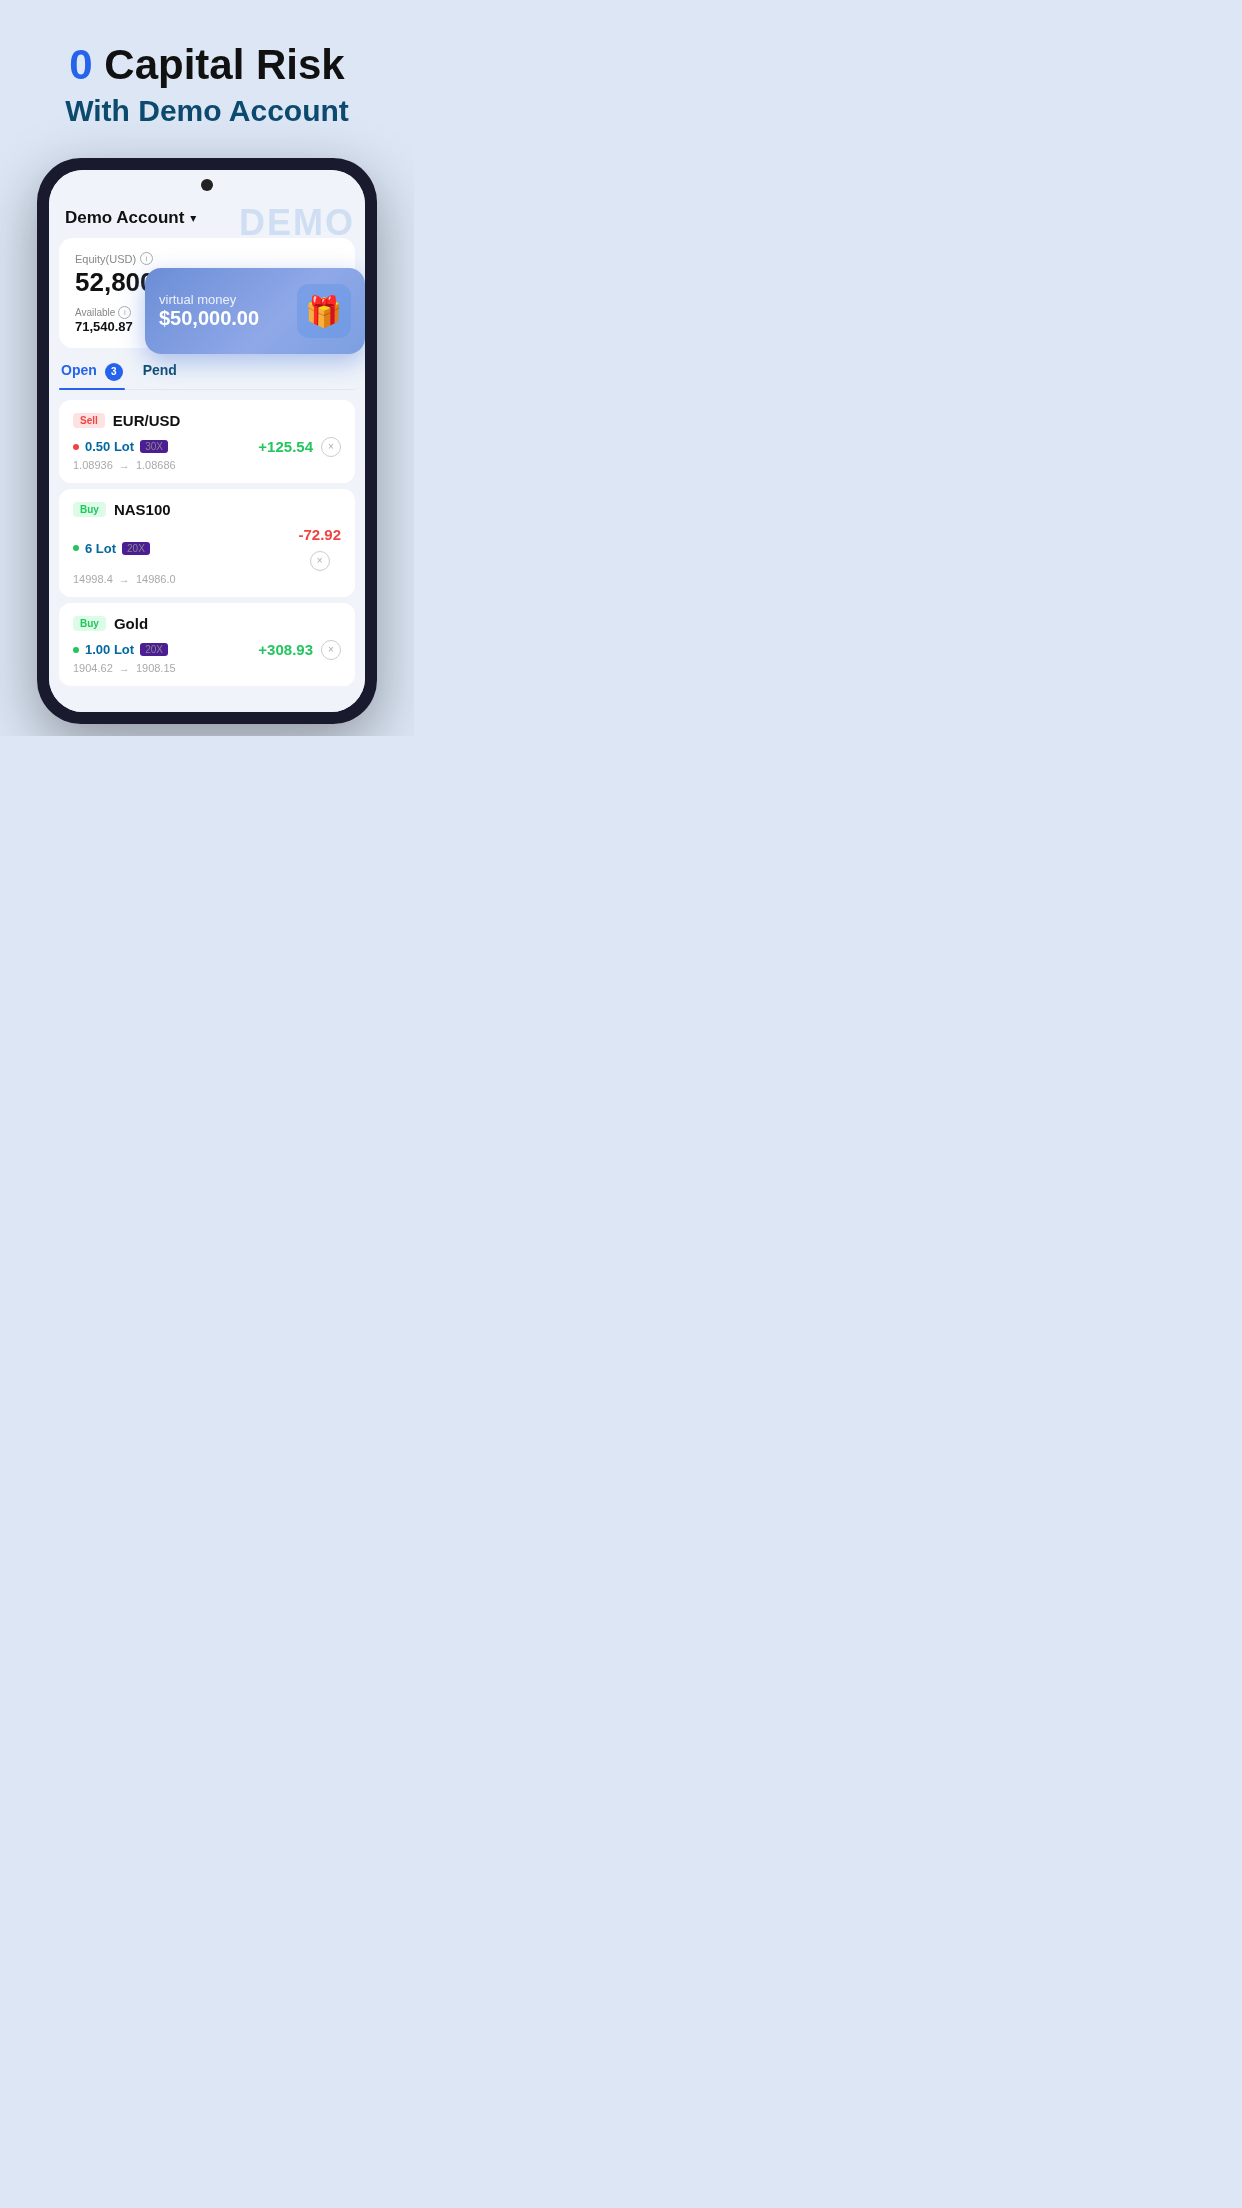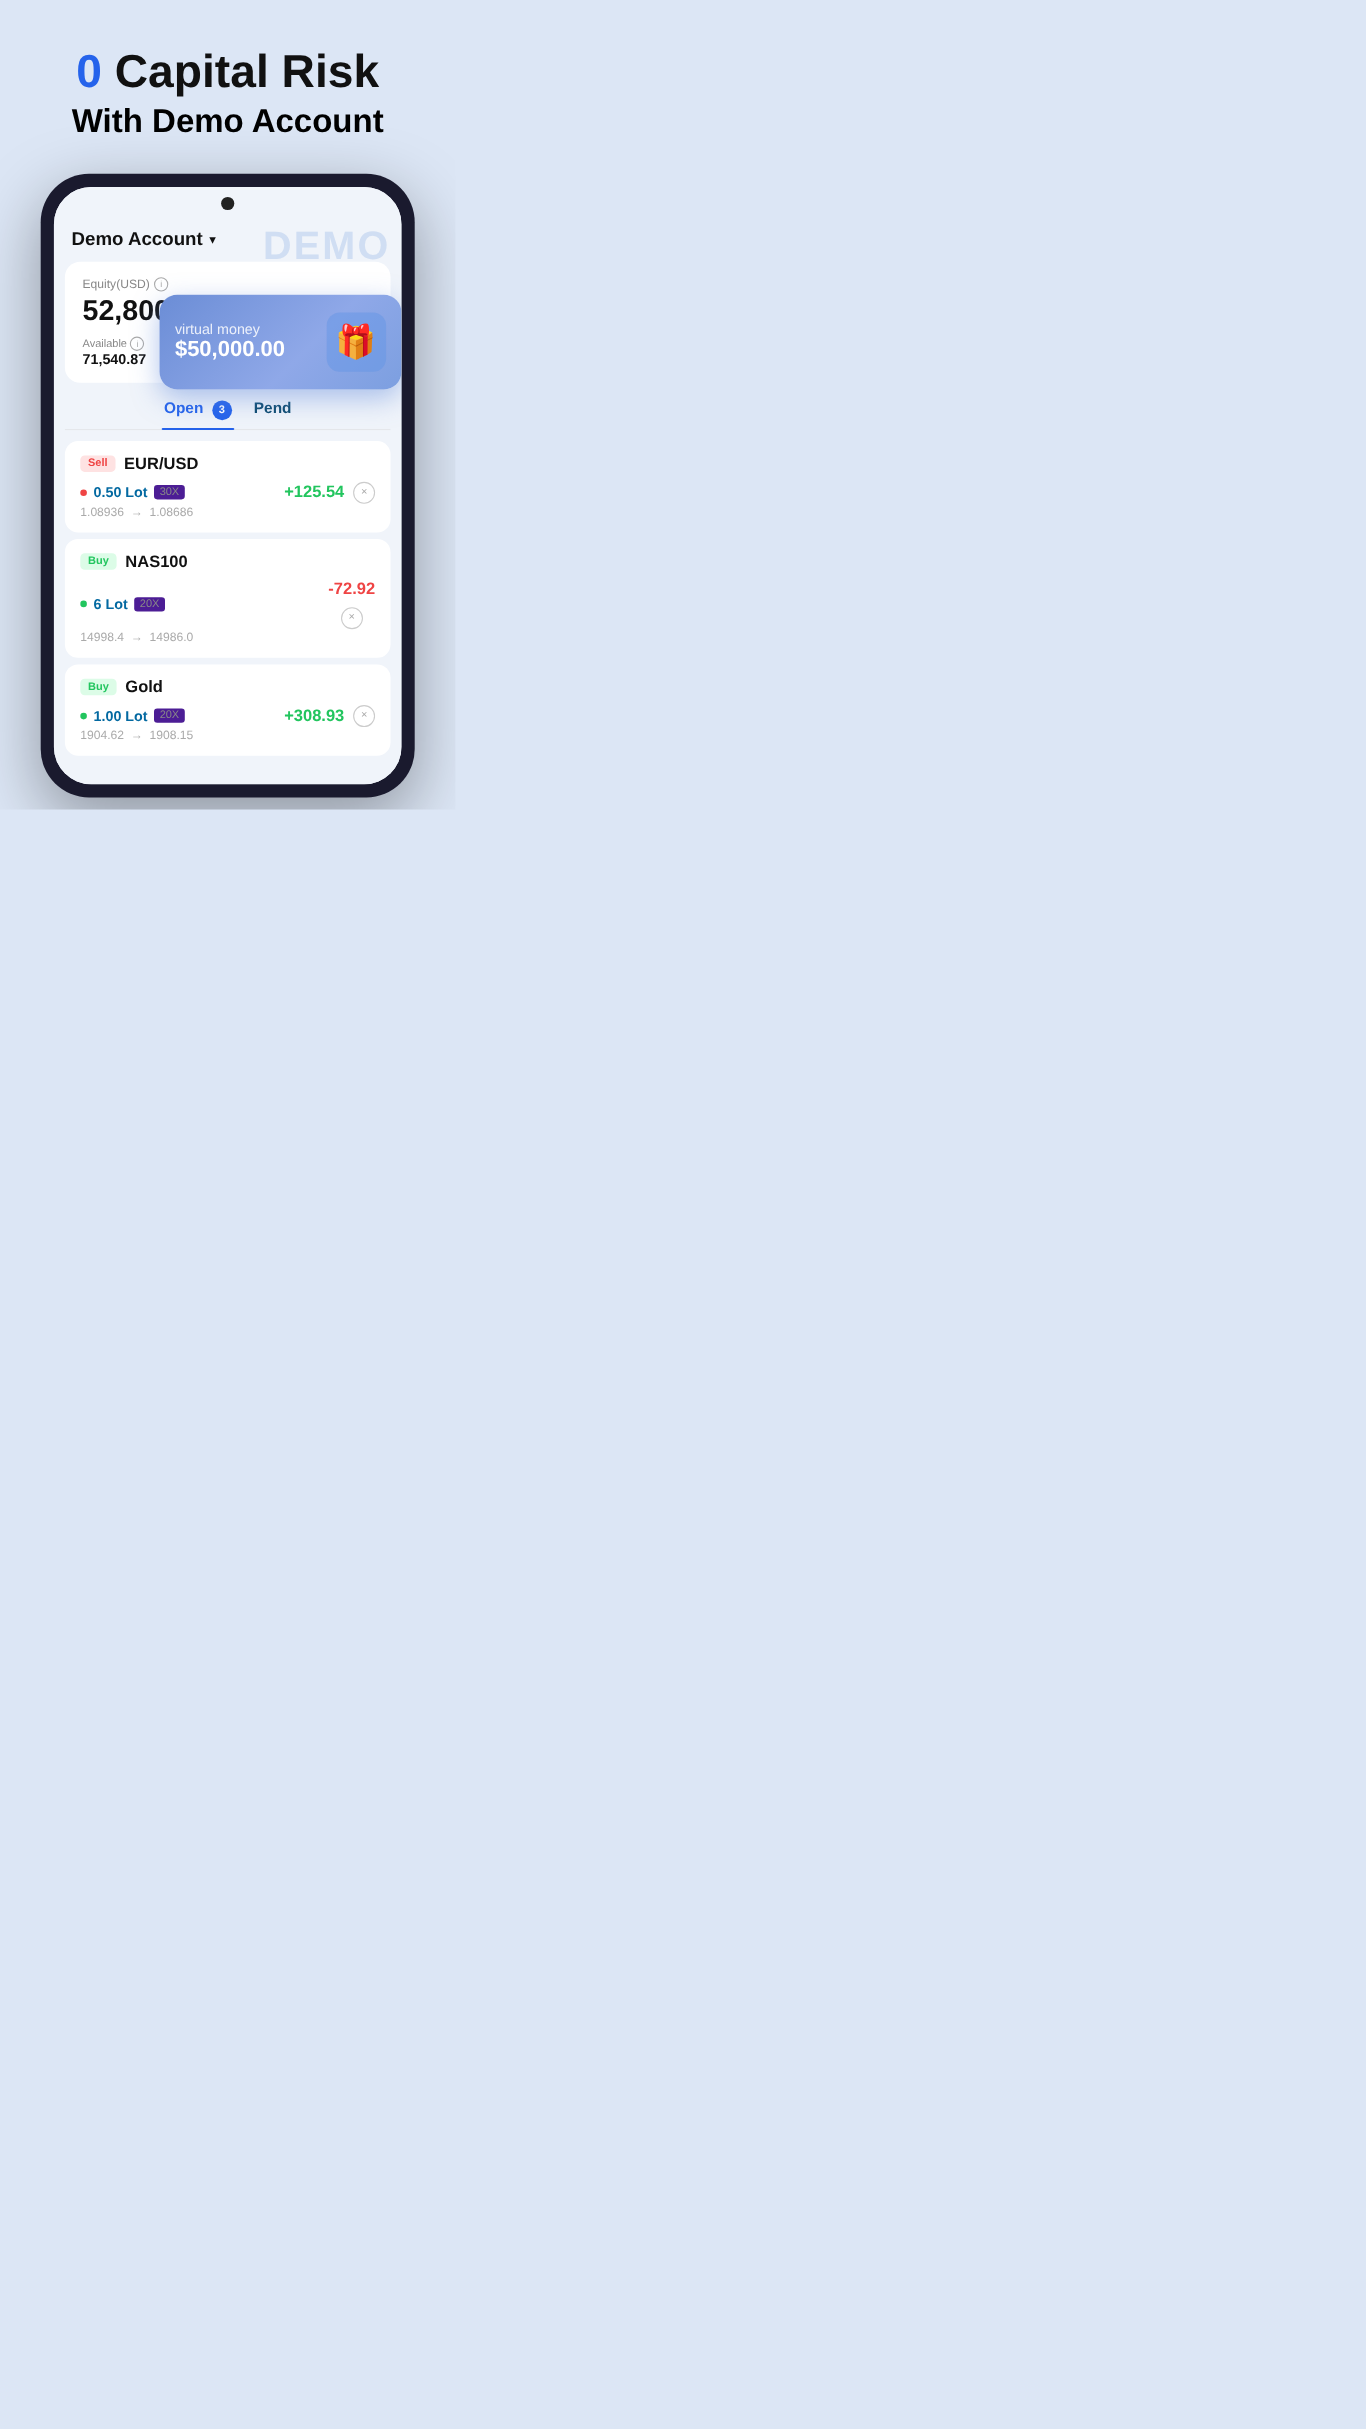--- a/index.html
+++ b/index.html
@@ -29,21 +29,21 @@
       line-height: 1.2;
     }
 
     .hero-title .zero {
       color: #2563eb;
     }
 
     .hero-subtitle {
       font-size: 30px;
       font-weight: 700;
-      color: #000000;
+      color: #0c4a6e;
       margin-top: 4px;
     }
 
     .phone-wrapper {
       width: 340px;
       position: relative;
       margin: 0 auto;
     }
 
     .phone-outer {
@@ -227,21 +227,20 @@
 
     .tabs-section {
       padding: 0 10px 4px;
     }
 
     .tabs-row {
       display: flex;
       gap: 16px;
       border-bottom: 1px solid #e5e7eb;
       padding-bottom: 0;
-      justify-content: center;
     }
 
     .tab {
       padding: 6px 2px 8px;
       font-size: 14px;
       font-weight: 600;
       color: #0c4a6e;
       position: relative;
       cursor: pointer;
     }

